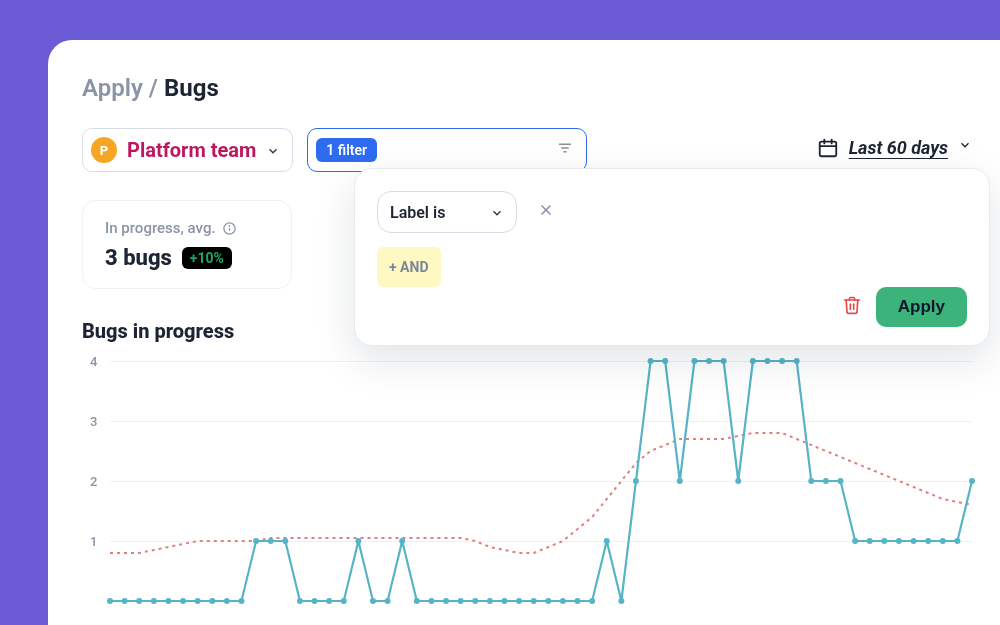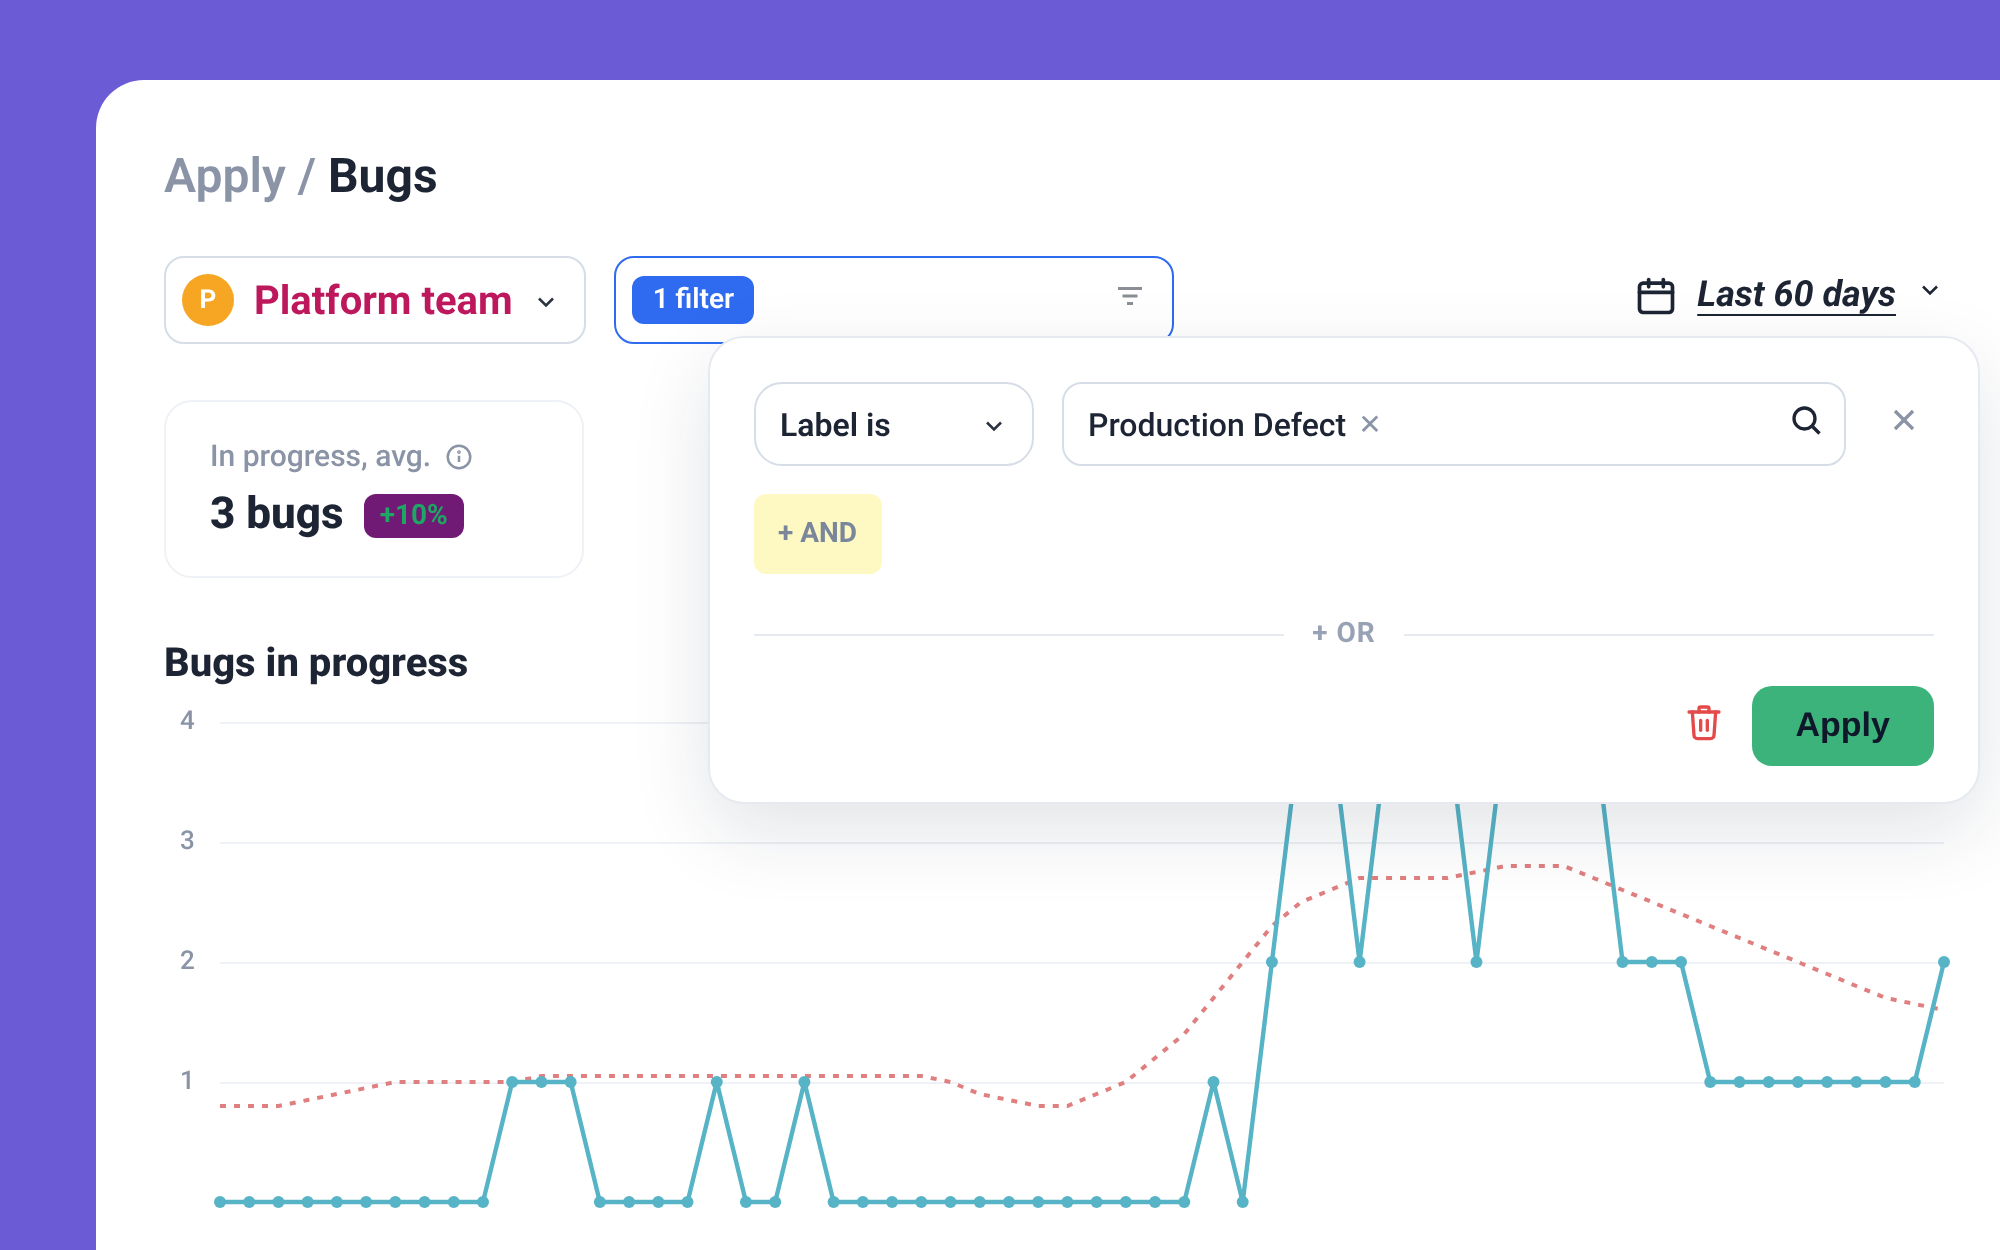--- a/index.html
+++ b/index.html
@@ -98,21 +98,21 @@
     border-radius: 14px;
     padding: 18px 22px;
     min-width: 210px;
     margin-bottom: 30px;
   }
   .kpi-title { color: #8a94a6; font-size: 15px; font-weight: 500; display: flex; align-items: center; gap: 6px; }
   .kpi-title svg { width: 15px; height: 15px; stroke: #8a94a6; stroke-width: 2; fill: none; }
   .kpi-row { display: flex; align-items: center; gap: 10px; margin-top: 8px; }
   .kpi-value { font-size: 22px; font-weight: 800; color: #1d2433; }
   .kpi-pill {
-    background: #701a75; color: #1ea664;
+    background: #000000; color: #1ea664;
     font-size: 14px; font-weight: 700;
     border-radius: 6px; padding: 3px 8px;
   }
 
   
   .popover {
     position: absolute;
     left: 272px; top: 40px;
     width: 636px;
     background: #fff;
@@ -262,48 +262,30 @@
     </div>
 
     <div class="popover">
       <div class="pop-row1">
         <div class="label-select">
           <span>Label is</span>
           <span class="chev"><svg viewBox="0 0 24 24">
                 <polyline points="6 9 12 15 18 9"></polyline>
               </svg></span>
         </div>
-        <div class="tag-input">
-          <span class="tag">
-            <span>Production Defect</span>
-            <span class="rm">✕</span>
-          </span>
-          <span class="grow"></span>
-          <span class="search">
-            <svg viewBox="0 0 24 24">
-                <circle cx="11" cy="11" r="7"></circle>
-                <line x1="16.5" y1="16.5" x2="21" y2="21"></line>
-              </svg>
-          </span>
-        </div>
         <span class="pop-close">
           <svg viewBox="0 0 24 24">
               <line x1="6" y1="6" x2="18" y2="18"></line>
               <line x1="18" y1="6" x2="6" y2="18"></line>
             </svg>
         </span>
       </div>
 
       <div class="and-pill">+ AND</div>
 
-      <div class="or-row">
-        <div class="line"></div>
-        <span class="plusor">+ OR</span>
-        <div class="line"></div>
-      </div>
 
       <div class="pop-footer">
         <span class="trash">
           <svg viewBox="0 0 24 24" stroke-linecap="round">
               <polyline points="3 6 5 6 21 6"></polyline>
               <path d="M19 6l-1 14a2 2 0 0 1-2 2H8a2 2 0 0 1-2-2L5 6"></path>
               <path d="M10 11v6"></path>
               <path d="M14 11v6"></path>
               <path d="M9 6V4a1 1 0 0 1 1-1h4a1 1 0 0 1 1 1v2"></path>
             </svg>

